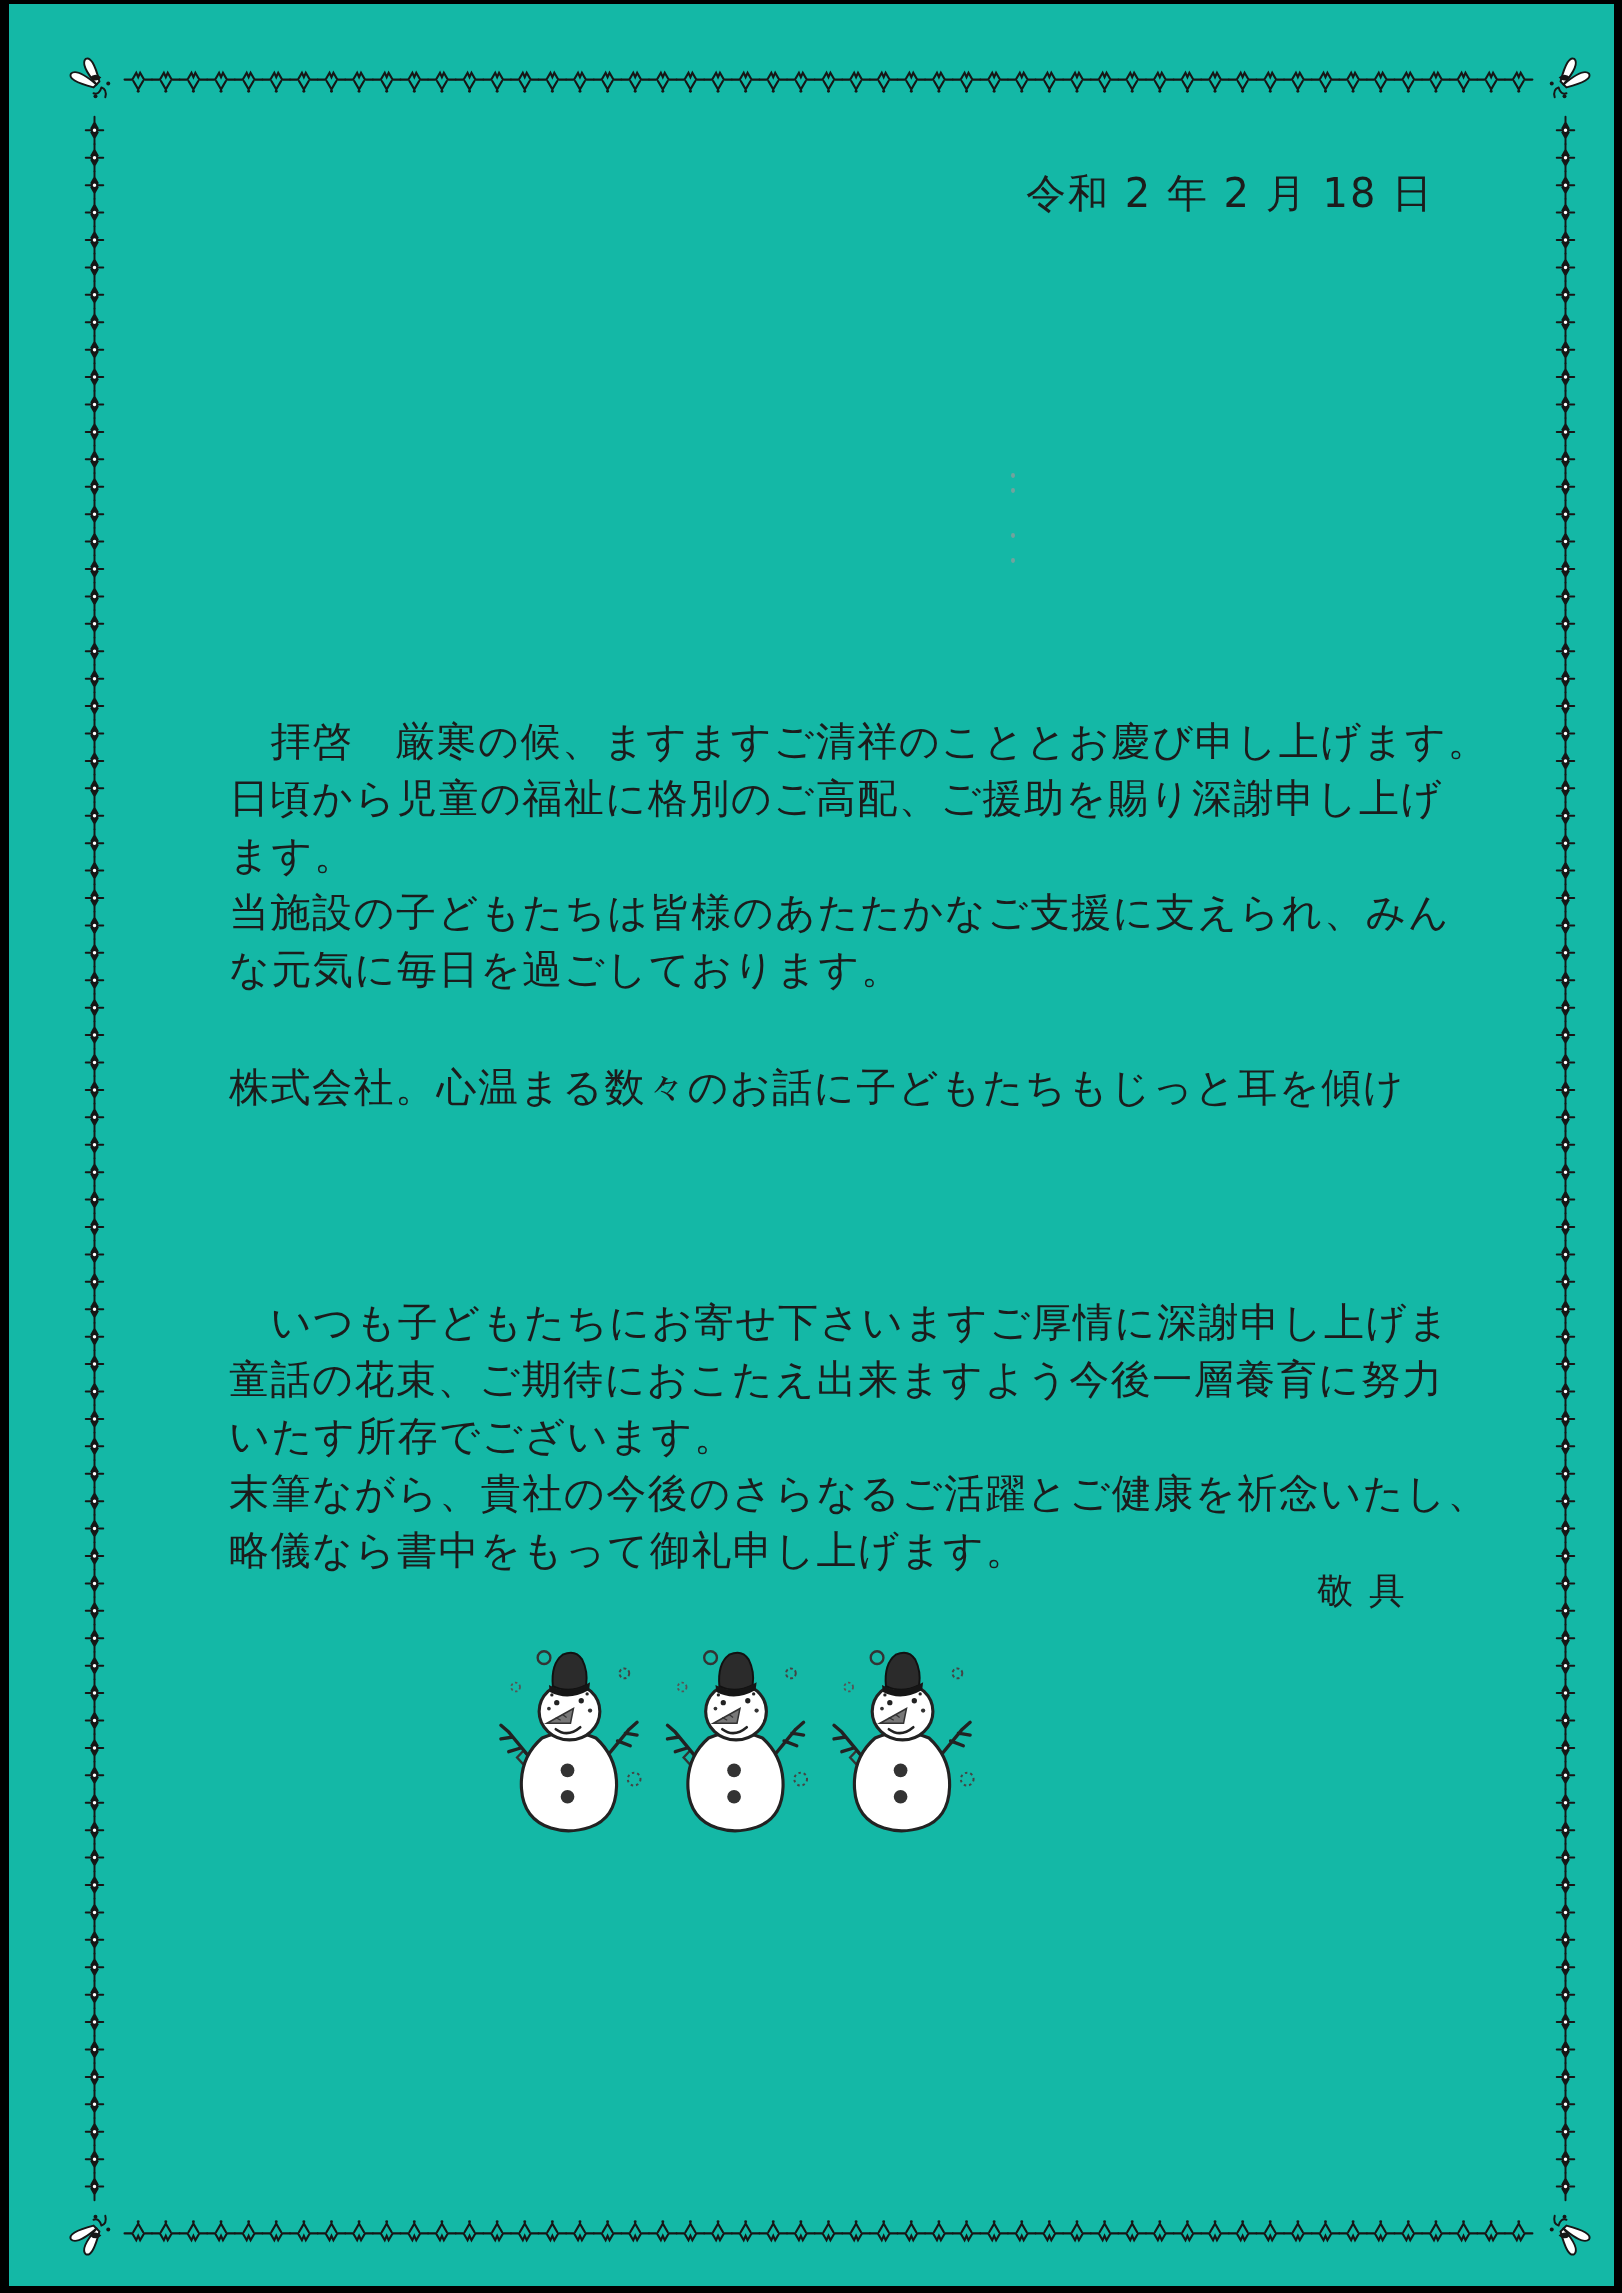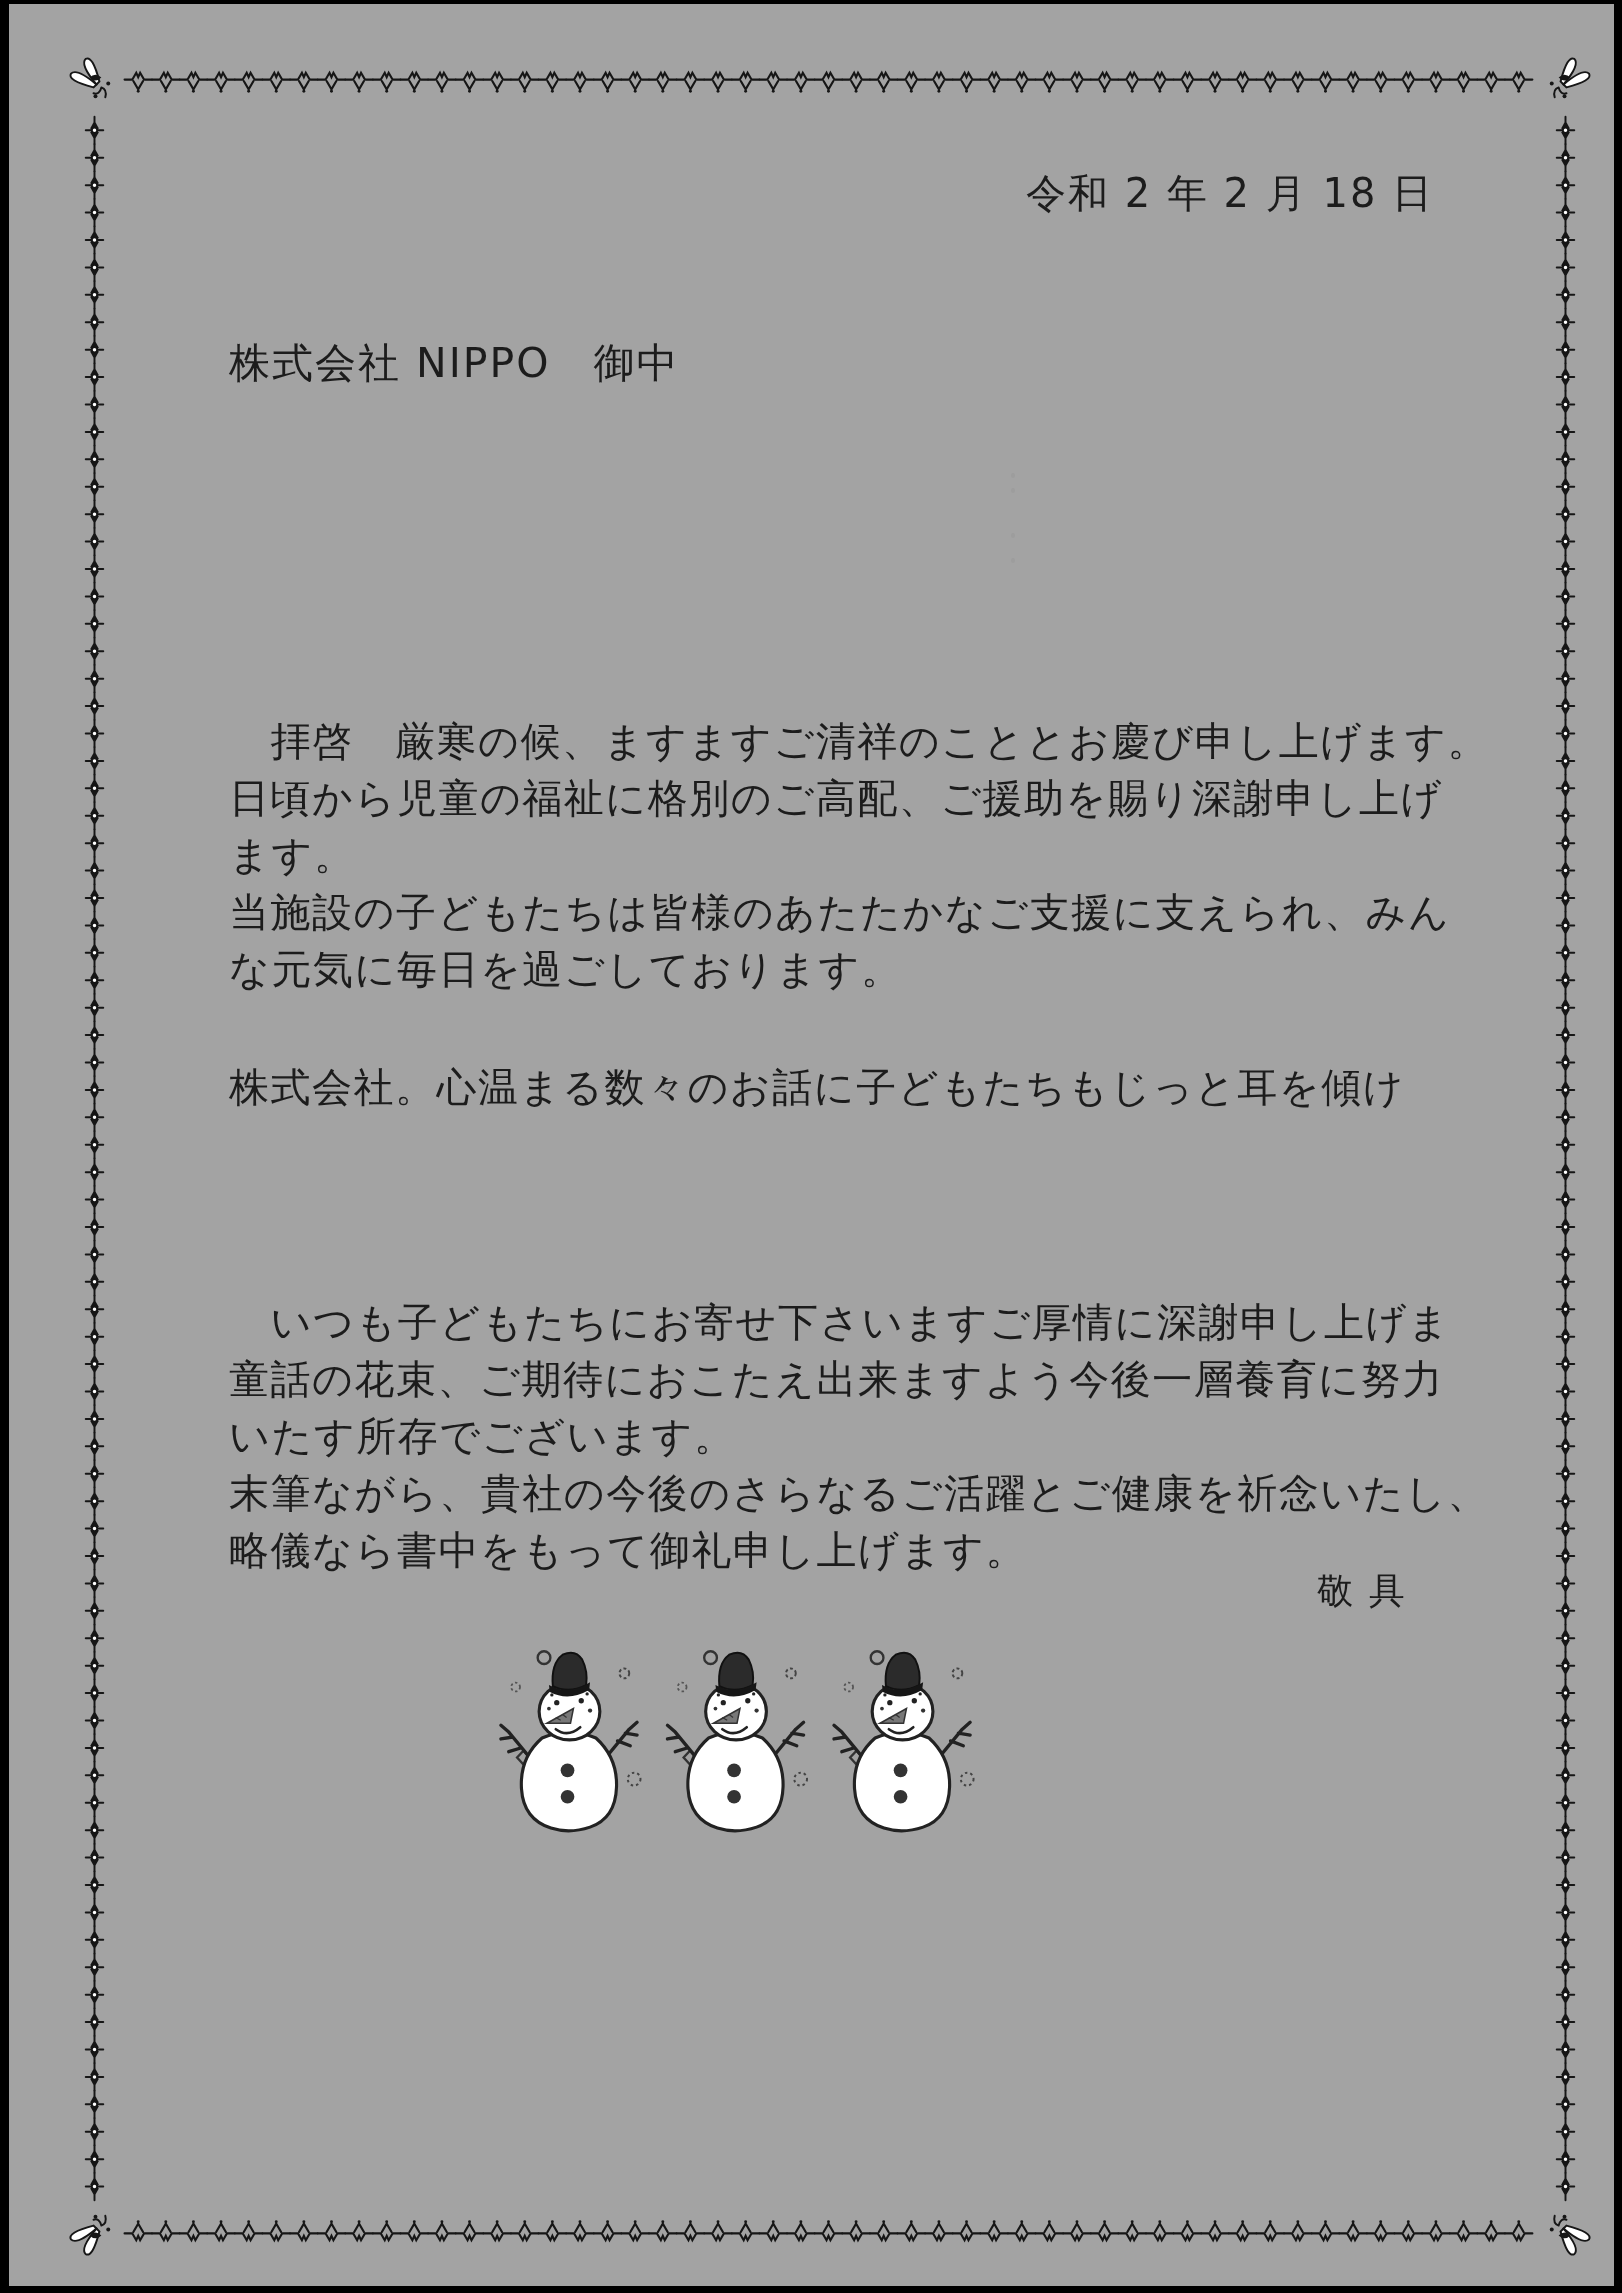--- a/index.html
+++ b/index.html
@@ -1,18 +1,18 @@
 <!DOCTYPE html>
 <html><head>
 <meta charset="utf-8">
 <style>
   html,body{margin:0;padding:0;background:#555;}
   .page{
     position:relative; width:1622px; height:2294px; overflow:hidden;
-    background:#a3a3a3; box-sizing:border-box;
+    background:#14b8a6; box-sizing:border-box;
     border-style:solid; border-color:#000;
     border-width:4.9px 8.8px 8.8px 9.8px;
     font-family:"DejaVu Sans", sans-serif; color:#1c1c1c;
   }
   .abs{position:absolute; white-space:nowrap;}
   .jp-line{font-size:40px; line-height:57px; letter-spacing:1.5px;}
   .date{left:1017px; top:161px; font-size:40px; letter-spacing:2px;}
   .recipient{left:220px; top:331px; font-size:41px; letter-spacing:2px;}
   .para{left:220px;margin-top:28px;}
   .p1{top:681px;}
@@ -359,21 +359,20 @@
     </svg>
   <svg class="corner corner-bl" viewBox="0 0 56 56" xmlns="http://www.w3.org/2000/svg">
       <use href="#corner-flourish"></use>
     </svg>
   <svg class="corner corner-br" viewBox="0 0 56 56" xmlns="http://www.w3.org/2000/svg">
       <use href="#corner-flourish"></use>
     </svg>
 
   <div class="abs jp-line date">令和 2 年 2 月 18 日</div>
 
-  <div class="abs jp-line recipient">株式会社 NIPPO　御中</div>
 
   <div class="abs para p1">
     <div class="jp-line">　拝啓　厳寒の候、ますますご清祥のこととお慶び申し上げます。</div>
     <div class="jp-line">日頃から児童の福祉に格別のご高配、ご援助を賜り深謝申し上げ</div>
     <div class="jp-line">ます。</div>
     <div class="jp-line">当施設の子どもたちは皆様のあたたかなご支援に支えられ、みん</div>
     <div class="jp-line">な元気に毎日を過ごしております。</div>
   </div>
 
   <div class="abs para p2">

